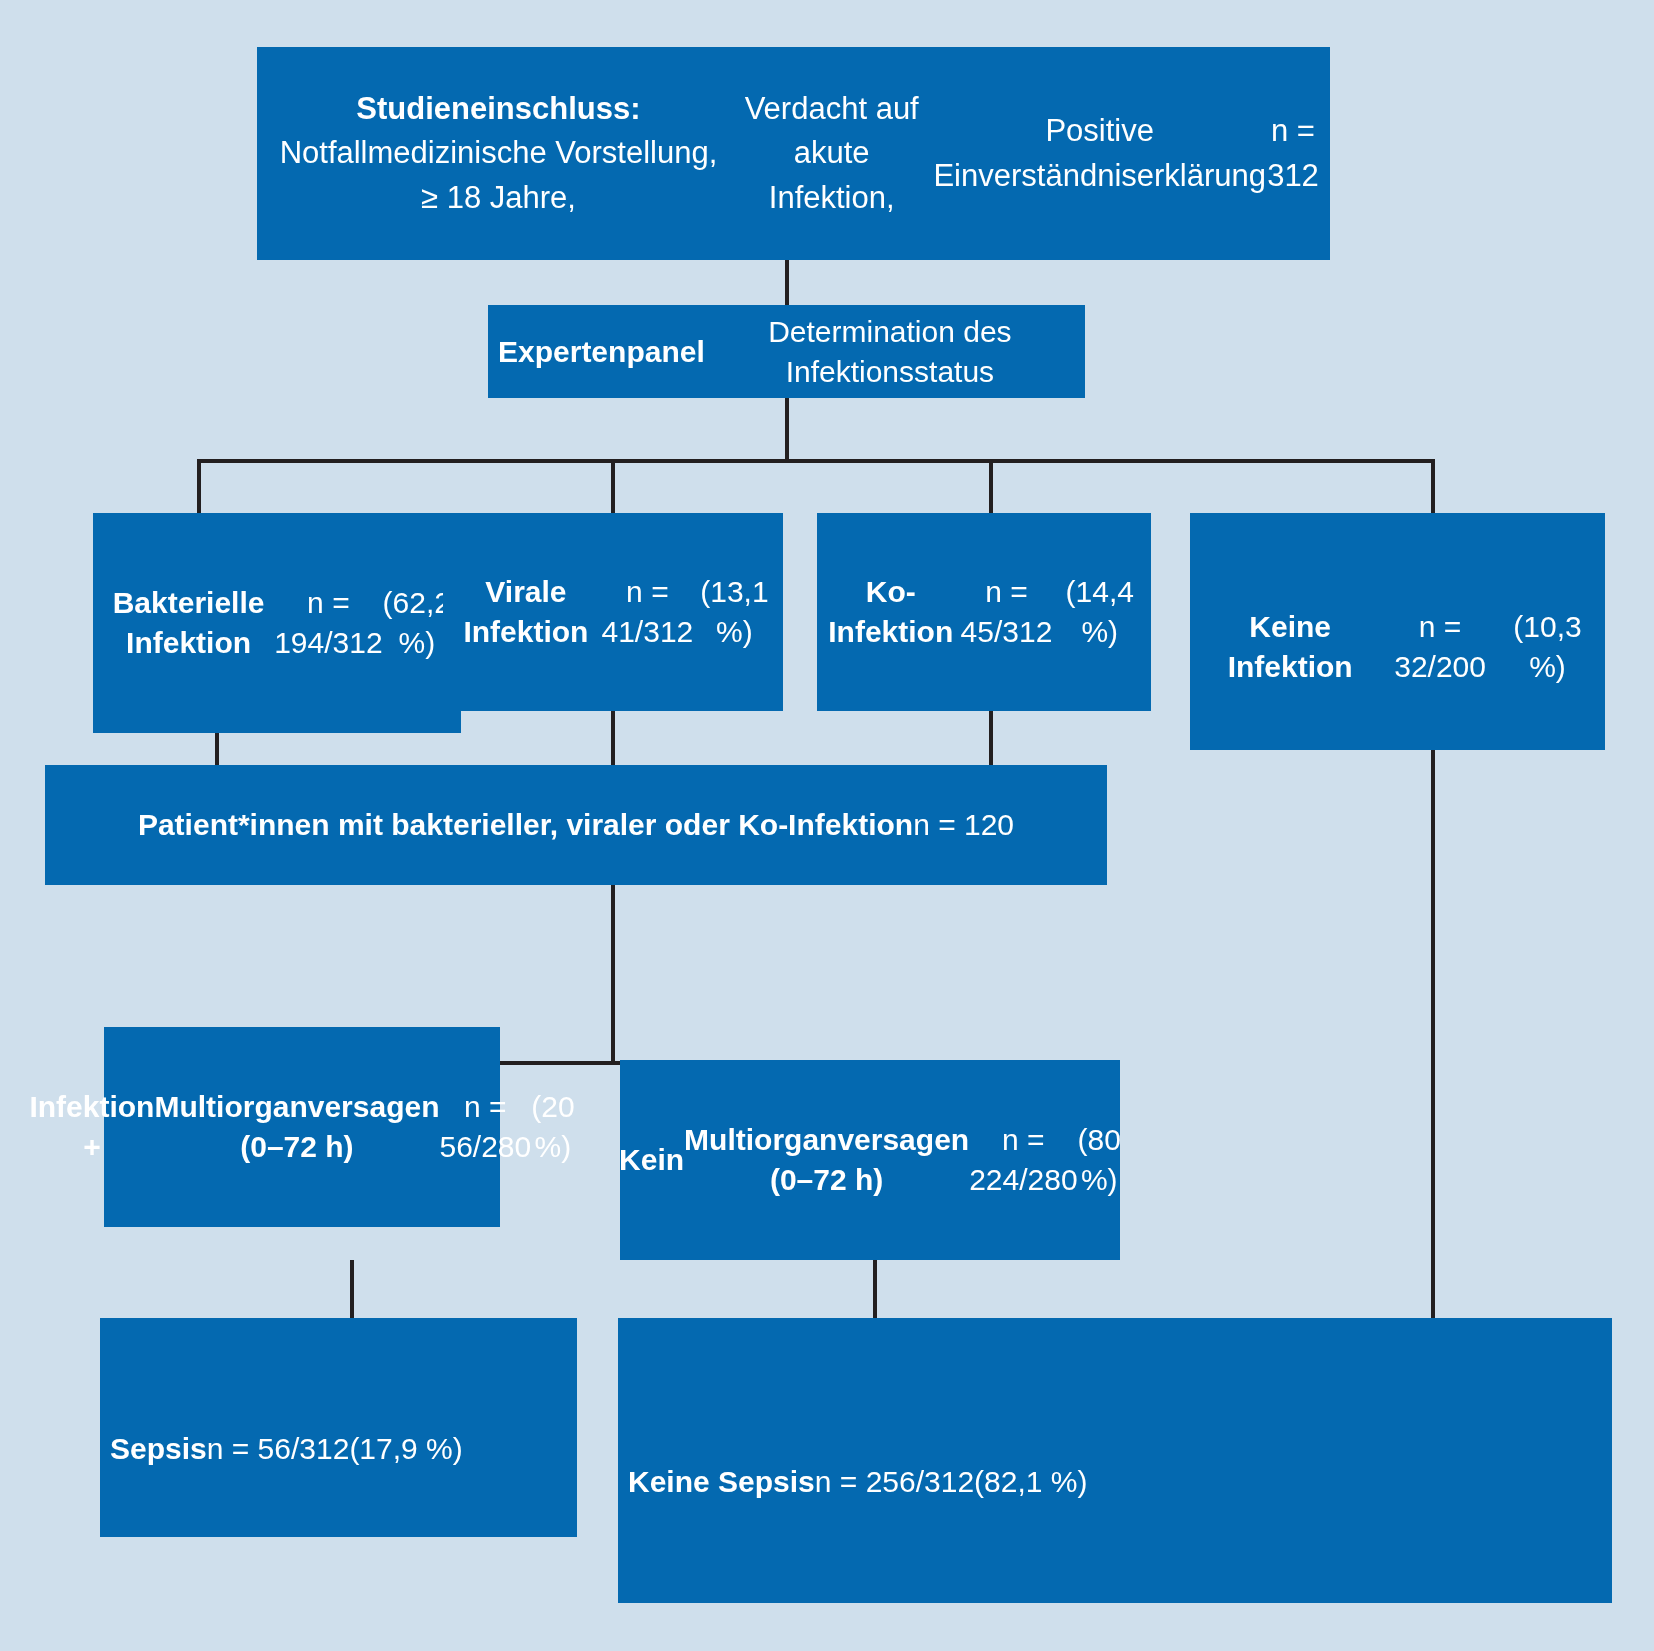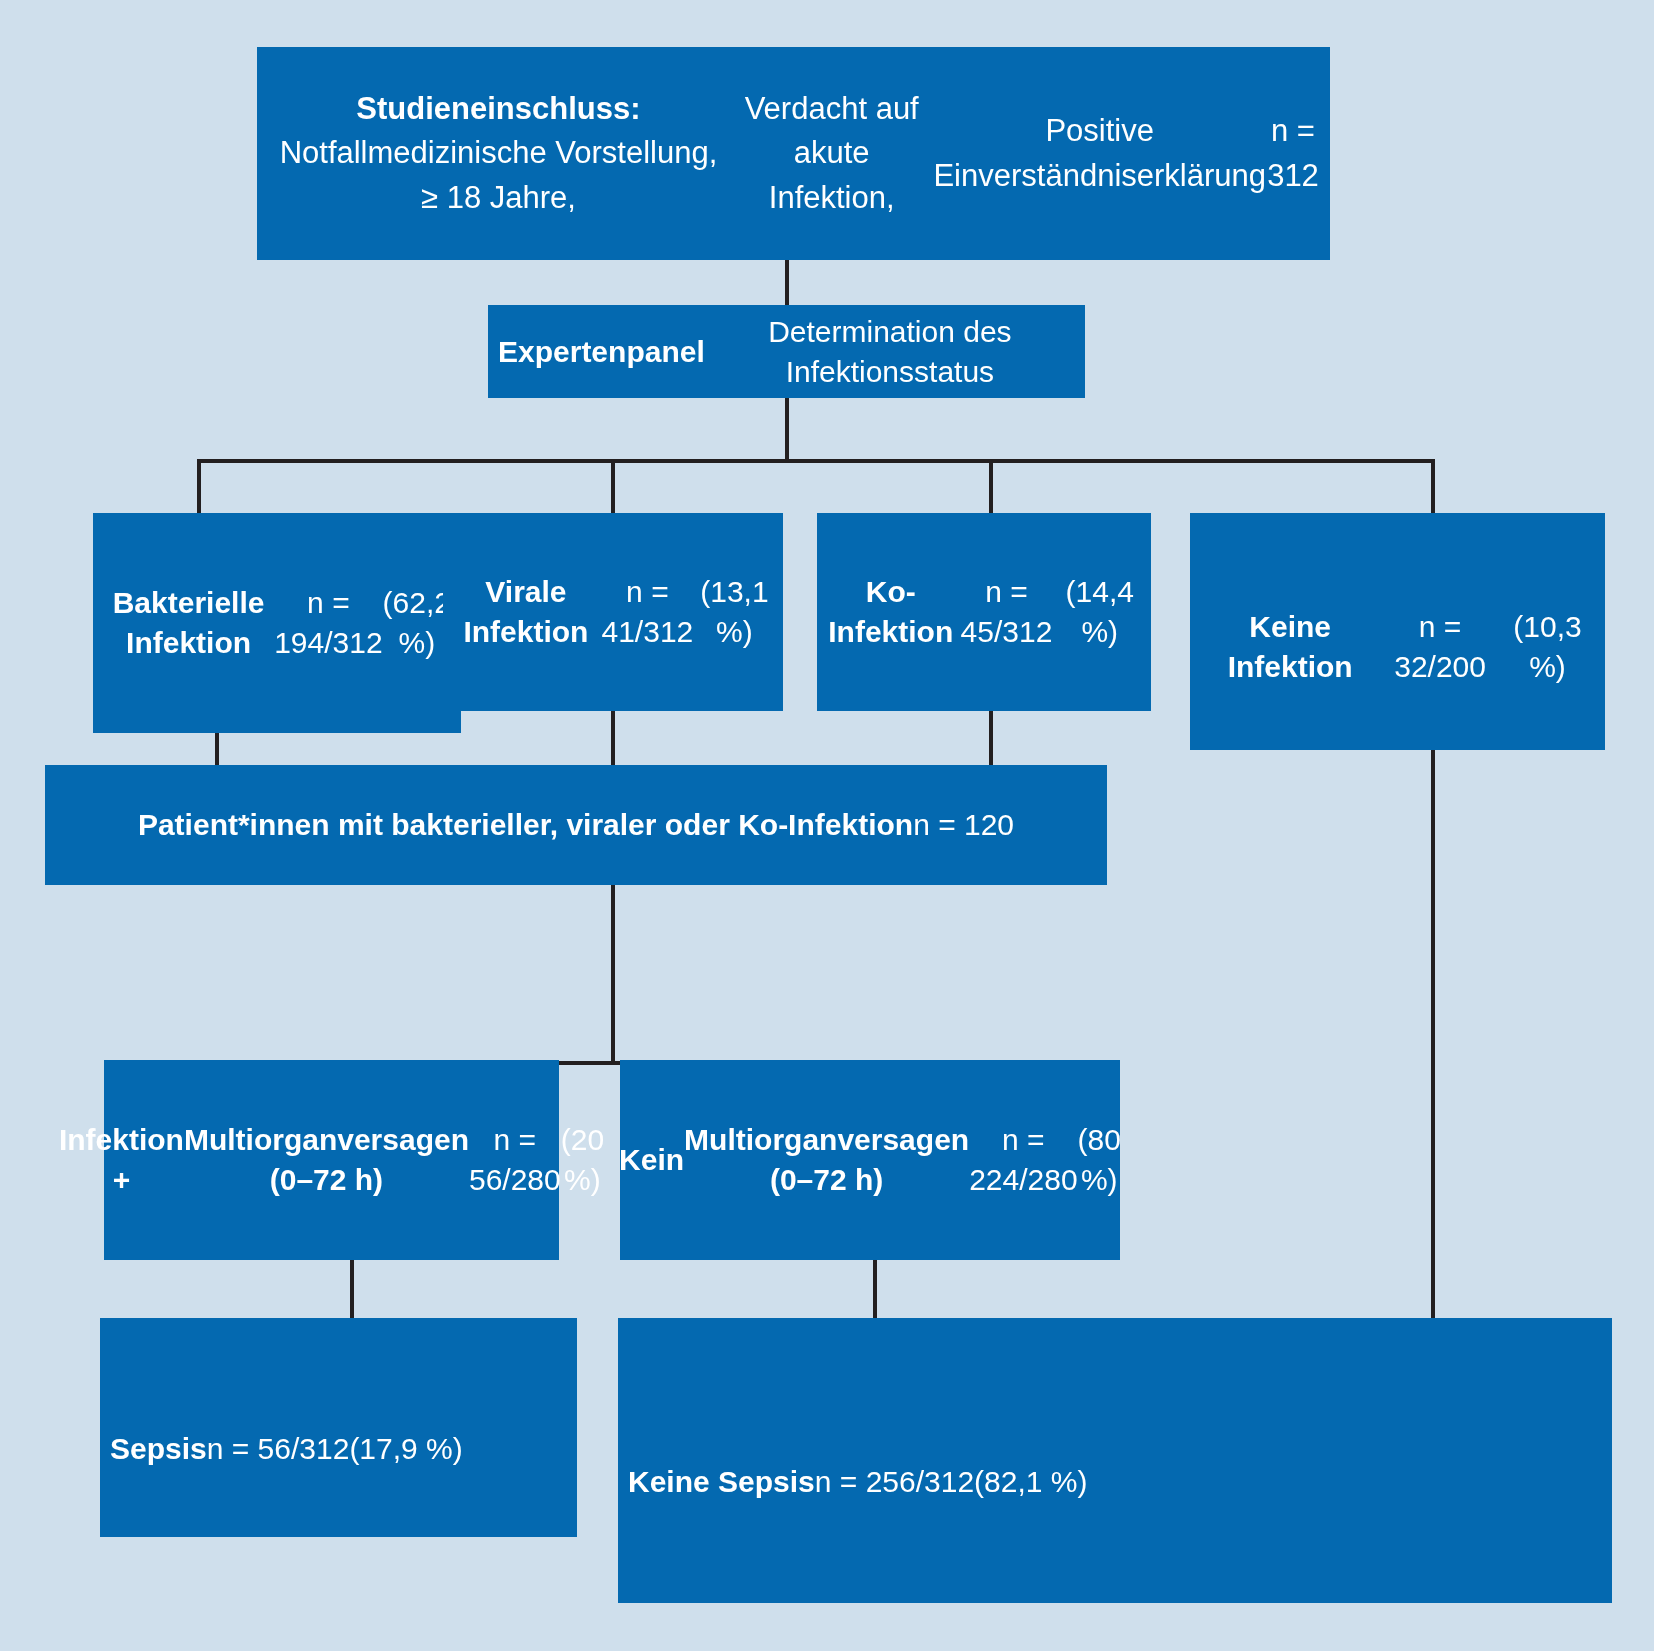--- a/index.html
+++ b/index.html
@@ -127,21 +127,21 @@
     <span class="ttl">Keine Infektion</span>
     <span class="ln">n = 32/200</span>
     <span class="ln">(10,3 %)</span>
   </div>
 
   <div class="node wide" style="left:45px; top:765px; width:1062px; height:120px;">
     <span class="ttl">Patient*innen mit bakterieller, viraler oder Ko-Infektion</span>
     <span class="ln">n = 120</span>
   </div>
 
-  <div class="node" style="left:104px; top:1060px; width:455px; height:200px;">
+  <div class="node" style="left:104px; top:1027px; width:396px; height:200px;">
     <span class="ttl">Infektion +</span>
     <span class="ttl">Multiorganversagen (0–72 h)</span>
     <span class="ln">n = 56/280</span>
     <span class="ln">(20 %)</span>
   </div>
 
   <div class="node" style="left:620px; top:1060px; width:500px; height:200px;">
     <span class="ttl">Kein</span>
     <span class="ttl">Multiorganversagen (0–72 h)</span>
     <span class="ln">n = 224/280</span>

